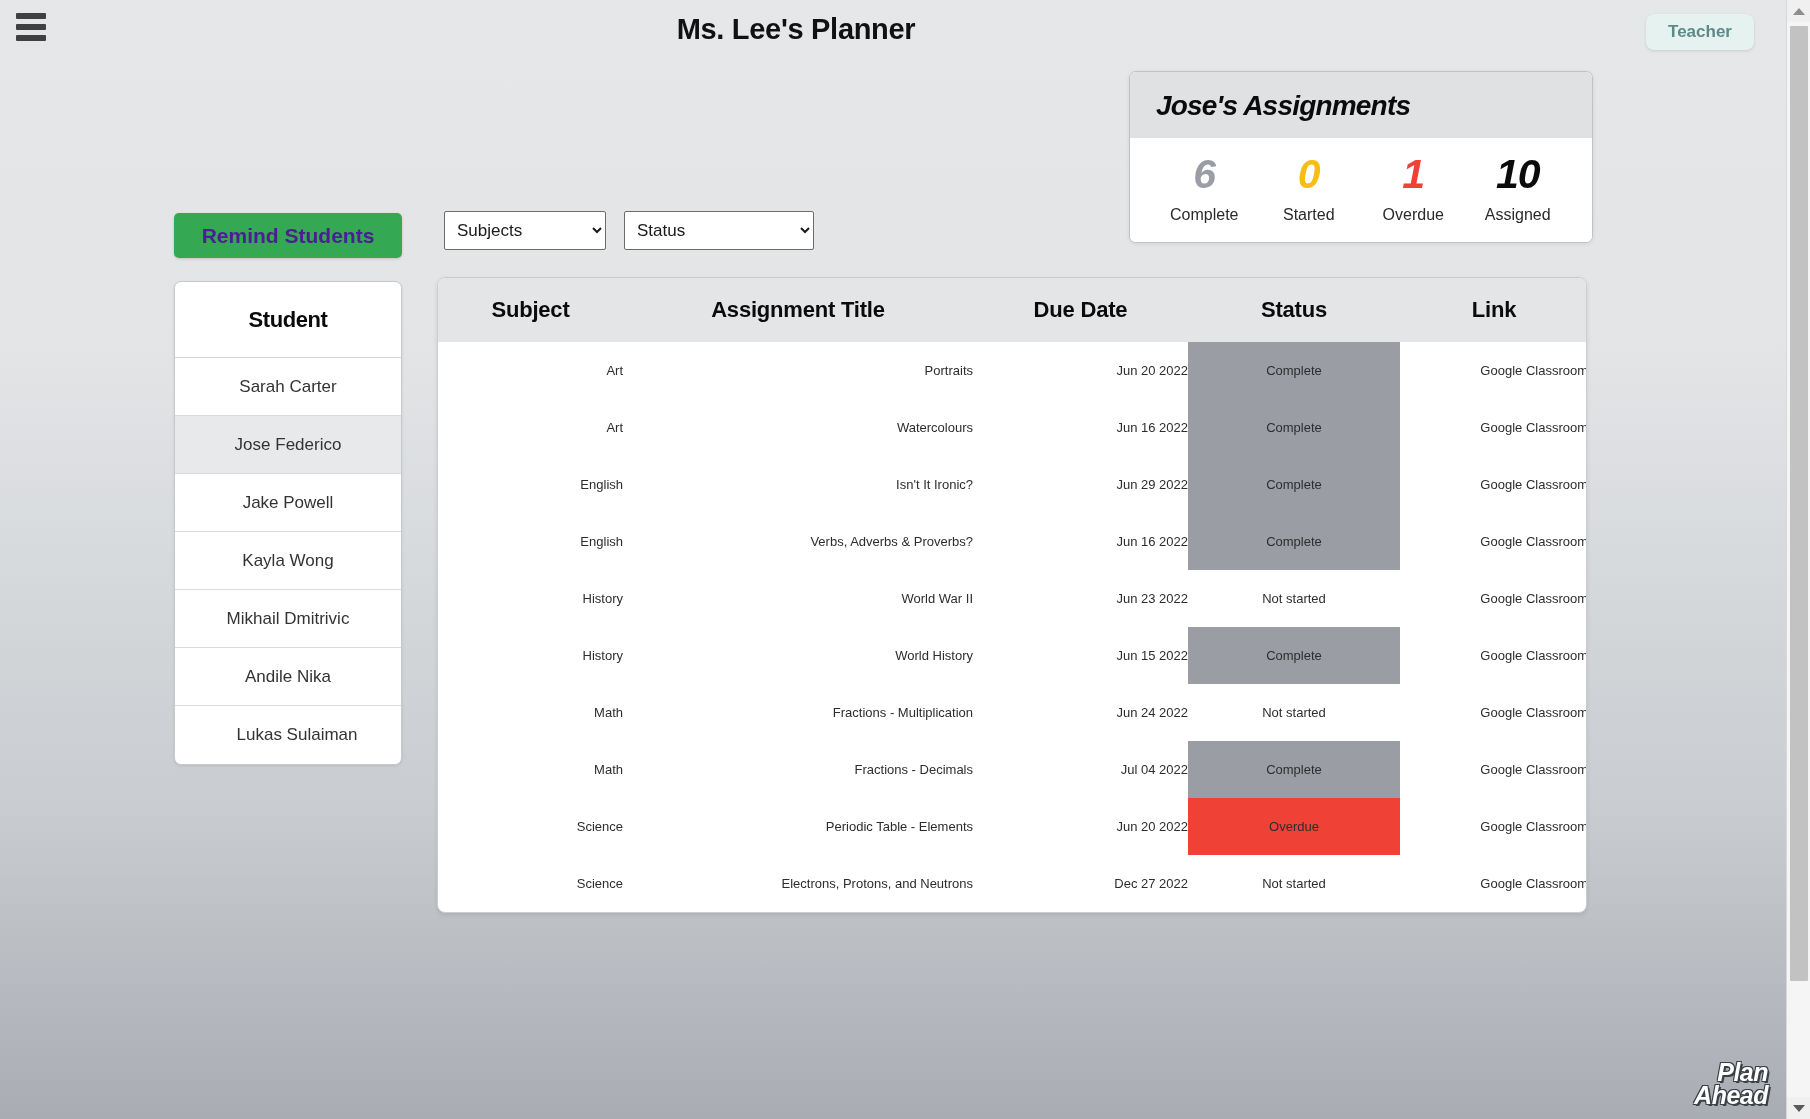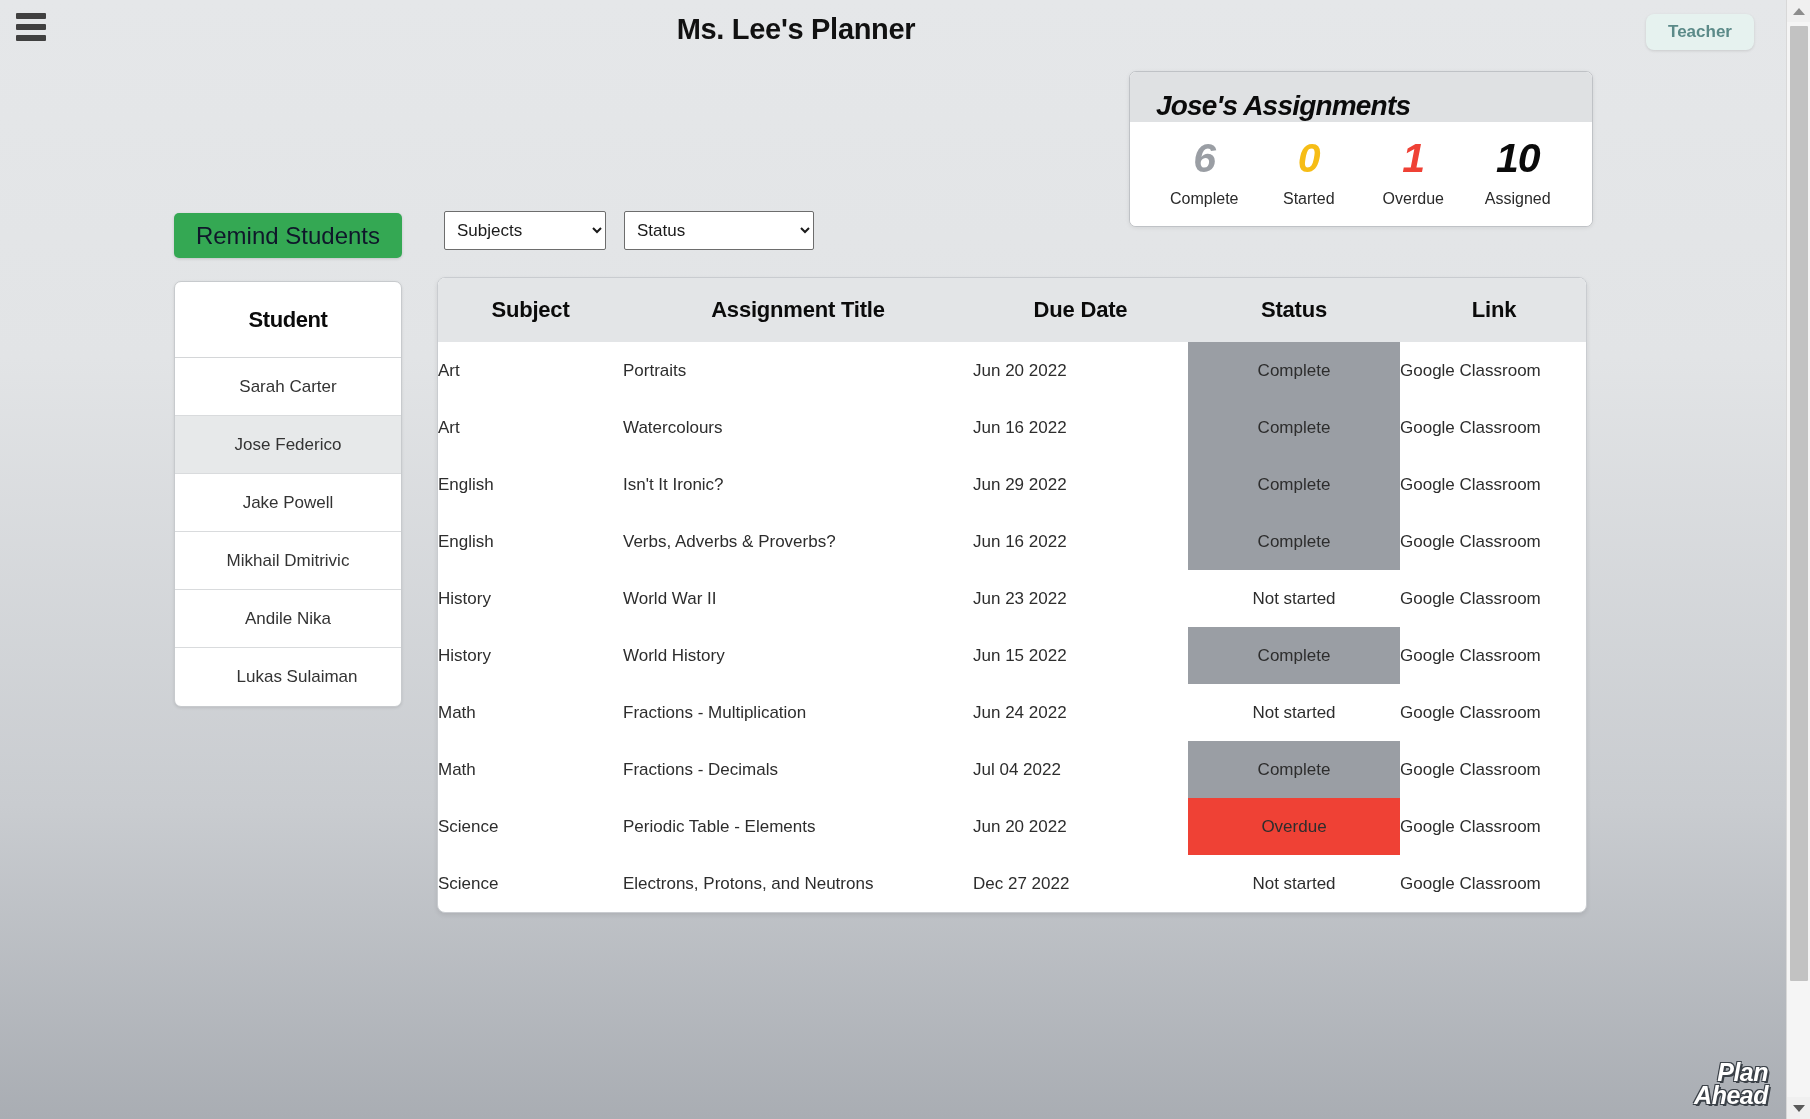--- a/index.html
+++ b/index.html
@@ -96,21 +96,21 @@
     left: 1129px; top: 71px;
     width: 464px;
     border: 1px solid #bfc2c6;
     border-radius: 7px;
     overflow: hidden;
     box-shadow: 0 1px 4px rgba(0,0,0,0.08);
     background: #fff;
   }
   .summary-head {
     background: #dfe1e3;
-    padding: 18px 26px 0;
+    padding: 18px 26px 16px;
     font-size: 28px;
     font-style: italic;
     font-weight: 800;
     letter-spacing: -0.8px;
     color: #0b0b0b;
   }
   .summary-body {
     background: #fff;
     display: flex;
     padding: 16px 22px 18px;
@@ -133,23 +133,23 @@
   }
 
   
   .remind-btn {
     position: absolute;
     left: 174px; top: 213px;
     width: 228px; height: 45px;
     background: #34a853;
     border: none;
     border-radius: 5px;
-    color: #0f172a;
-    font-size: 24px;
-    font-weight: 400;
+    color: #4c1d95;
+    font-size: 21px;
+    font-weight: 700;
     font-family: inherit;
     cursor: pointer;
     box-shadow: 0 1px 3px rgba(0,0,0,0.15);
   }
 
   .student-card {
     position: absolute;
     left: 174px; top: 281px;
     width: 228px;
     background: #fff;
@@ -219,23 +219,23 @@
     background: #e3e5e7;
     height: 64px;
     font-size: 22px;
     font-weight: 800;
     letter-spacing: -0.2px;
     color: #0b0b0b;
     text-align: center;
   }
   table.assignments tbody td {
     height: 57px;
-    font-size: 17px;
+    font-size: 13px;
     color: #2d2d2d;
-    text-align: left;
+    text-align: right;
     vertical-align: middle;
     padding: 0;
   }
   col.c-subject { width: 185px; }
   col.c-title   { width: 350px; }
   col.c-due     { width: 215px; }
   col.c-status  { width: 212px; }
   col.c-link    { width: 188px; }
 
   td.status-cell { padding: 0; }
@@ -308,20 +308,23 @@
   <div class="student-head">Student</div>
   <div id="student-list">
       <div class="student-item">
         <span>Sarah Carter</span>
       </div>
       <div class="student-item selected">
         <span>Jose Federico</span>
       </div>
       <div class="student-item">
         <span>Jake Powell</span>
+      </div>
+      <div class="student-item">
+        <span>Kayla Wong</span>
       </div>
       <div class="student-item">
         <span>Mikhail Dmitrivic</span>
       </div>
       <div class="student-item">
         <span>Andile Nika</span>
       </div>
       <div class="student-item">
         <span>Lukas Sulaiman</span>
       </div>

